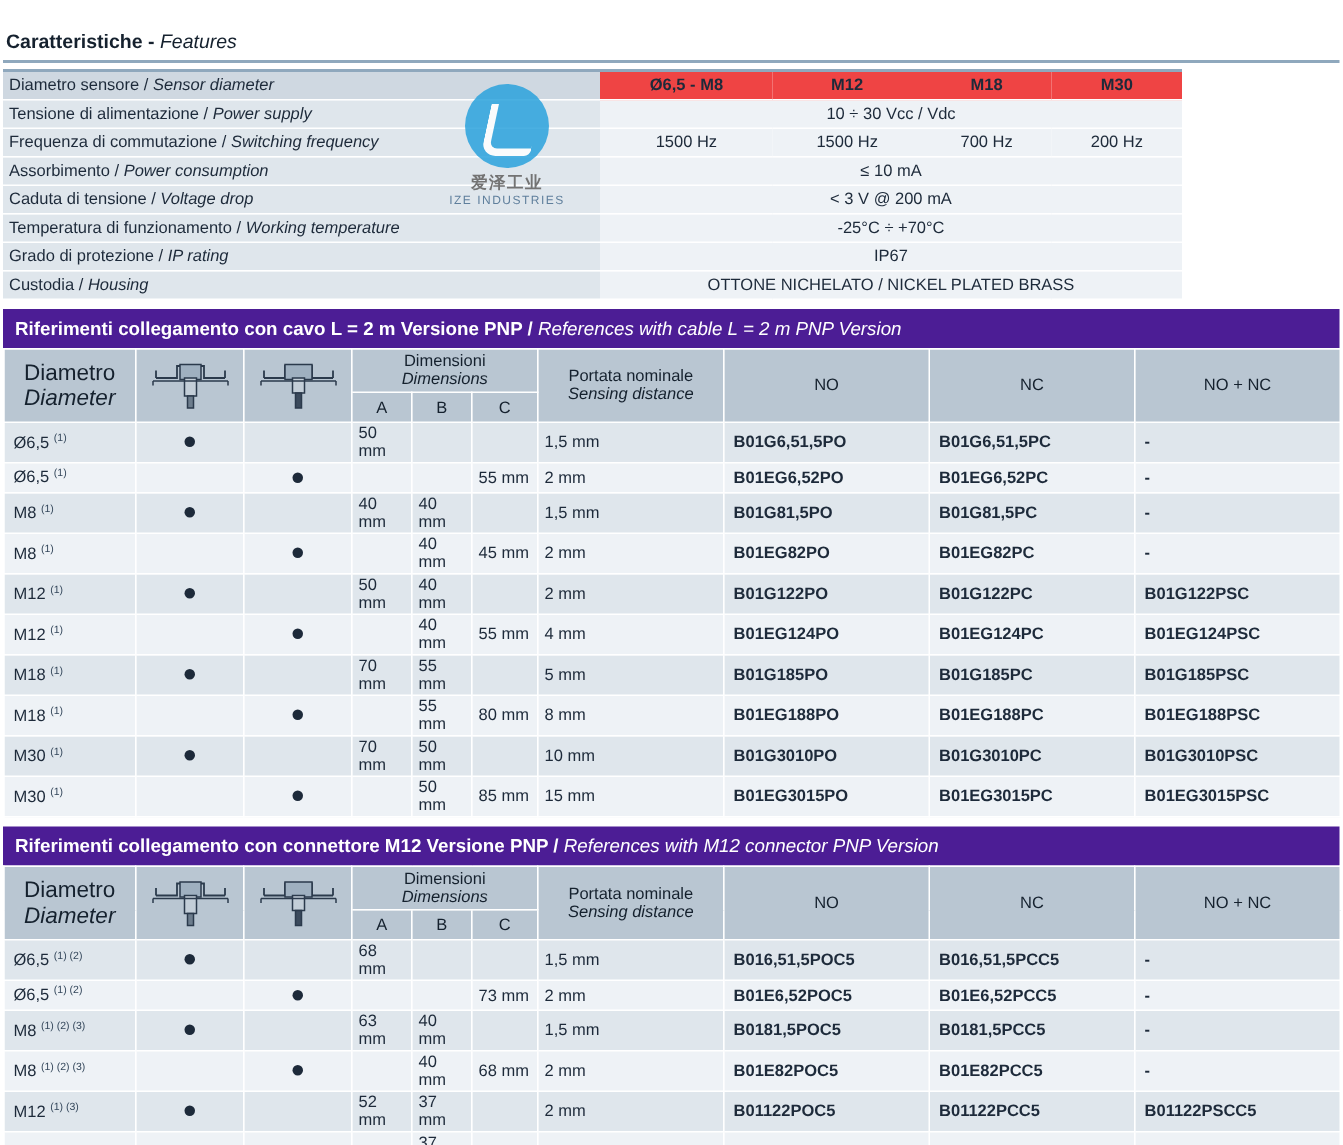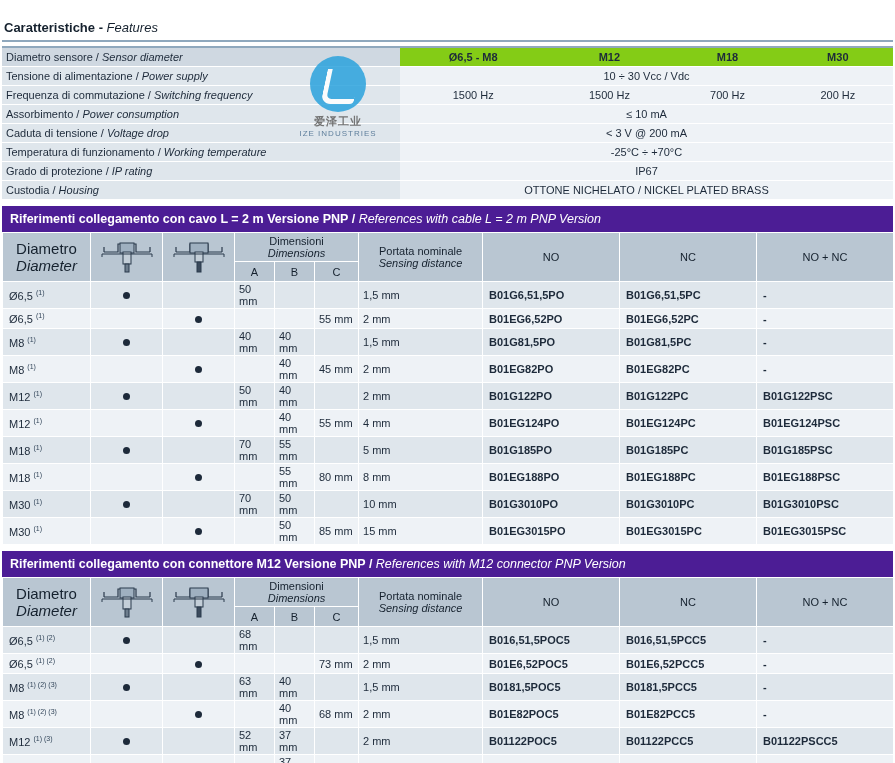--- a/index.html
+++ b/index.html
@@ -17,42 +17,42 @@
   .doc-title{
     font-size:13px;
     font-weight:bold;
     padding:20px 4px 5px 4px;
     color:#15212e;
   }
   .doc-title .ital{font-weight:normal;font-style:italic;}
   .rule{height:2px;background:#8fa8bd;margin:0 2px 4px 2px;}
 
   
-  table{border-collapse:collapse;width:891px;margin:0 2px;}
+  table{border-collapse:collapse;width:786px;margin:0 2px;}
   .features td{
     border-bottom:1px solid #ffffff;
     height:16px;
     padding:1px 4px;
     font-size:11px;
     vertical-align:middle;
   }
   .features .lbl{
     background:#dfe6ec;
     width:390px;
     white-space:nowrap;
   }
   .features .lbl .ital{font-style:italic;}
   .features .val{
     background:#eef2f6;
     text-align:center;
     font-weight:bold;
     white-space:nowrap;
   }
   .features .val.plain{font-weight:normal;}
-  .features tr.hdr .val{background:#84cc16;font-weight:bold;}
+  .features tr.hdr .val{background:#ef4444;font-weight:bold;}
   .features tr.hdr .lbl{background:#cfd8e1;}
   .toprule td{padding:0;height:2px;background:#8fa8bd;border:none;}
 
   
   .wm{
     position:absolute;
     left:278px;
     top:56px;
     width:120px;
     text-align:center;

